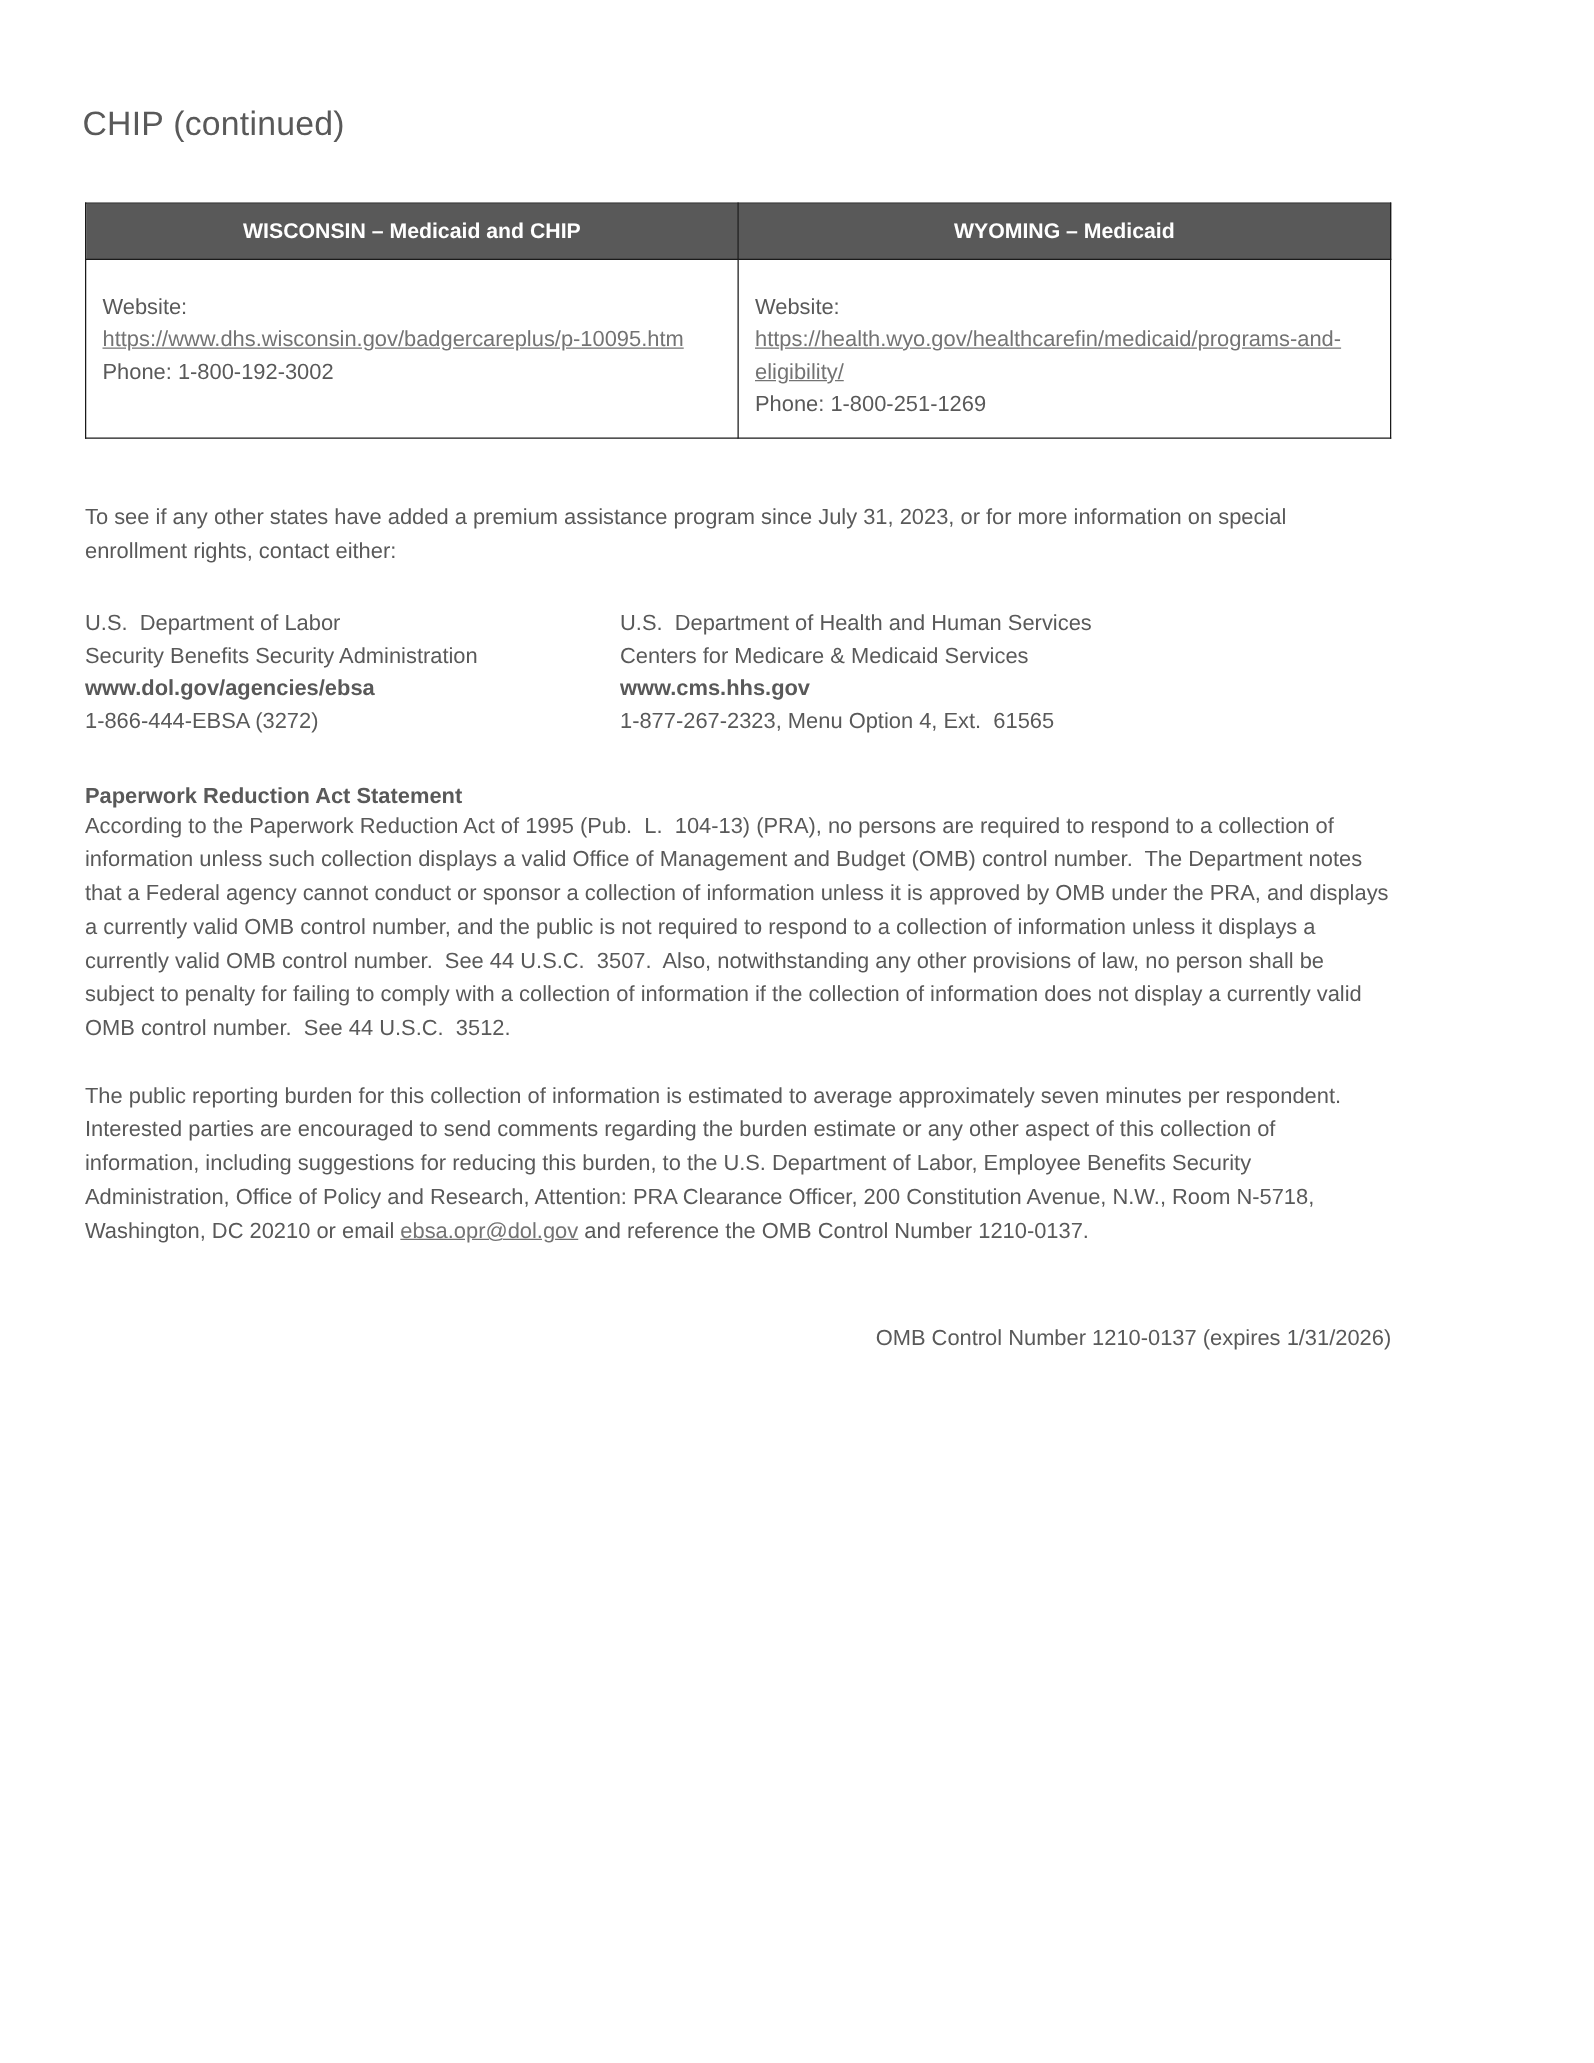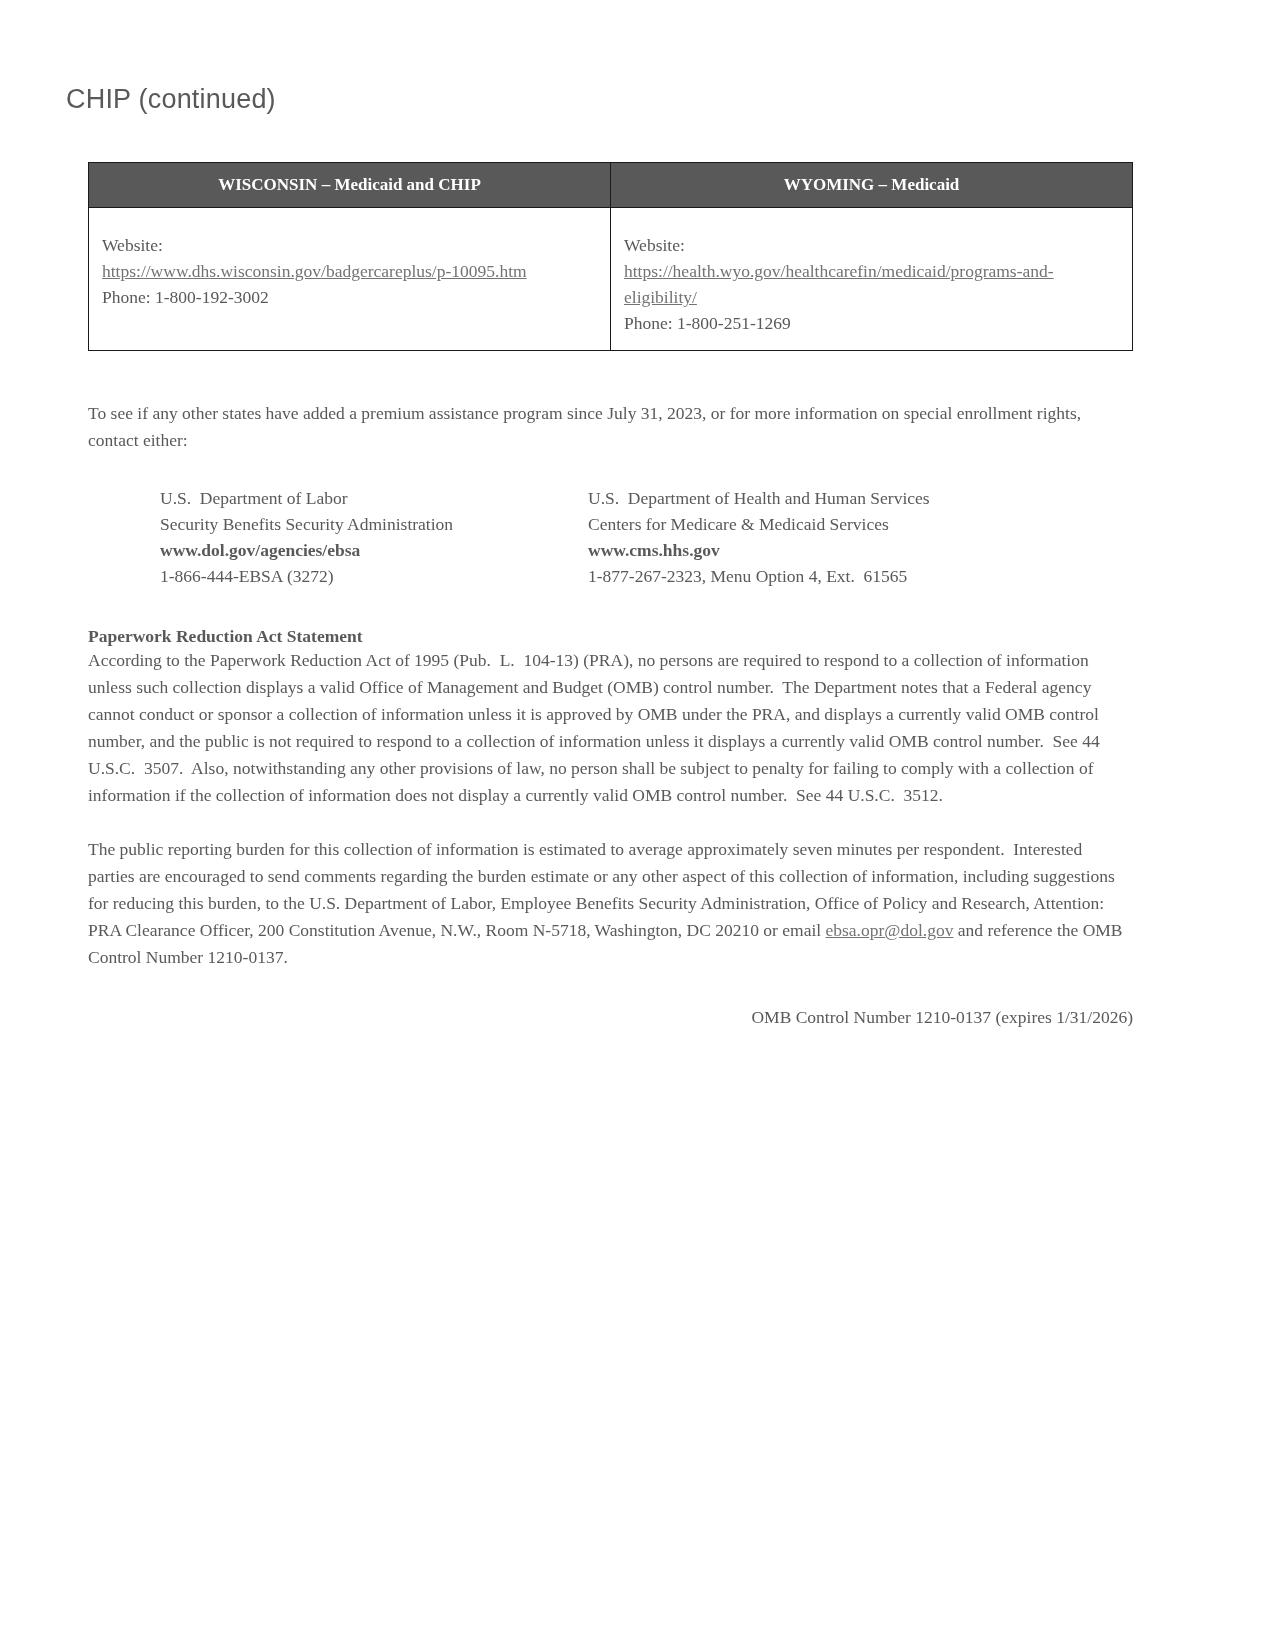--- a/index.html
+++ b/index.html
@@ -19,24 +19,23 @@
     position: absolute;
     left: 66px;
     top: 84px;
     font-size: 27px;
     font-weight: 400;
     color: #595959;
     letter-spacing: 0.2px;
   }
   .content {
     position: absolute;
-    left: 88px;
+    left: 68px;
     top: 162px;
     width: 1045px;
-    font-family: Liberation Serif, serif;
   }
   table.state-table {
     width: 100%;
     border-collapse: collapse;
     table-layout: fixed;
   }
   table.state-table th {
     background: #595959;
     color: #ffffff;
     font-size: 17px;
@@ -63,39 +62,38 @@
   p.body-text {
     font-size: 17.5px;
     line-height: 27px;
     white-space: pre-wrap;
     color: #595959;
   }
   .intro { margin-top: 49px; }
   .contacts {
     display: flex;
     margin-top: 31px;
-    margin-left: 72px;
   }
   .contact-col { width: 428px; }
   .contact-col .c-line {
     font-size: 17.5px;
     line-height: 26px;
     white-space: pre-wrap;
   }
   .contact-col .c-url { font-weight: 700; }
   .pra-heading {
     margin-top: 37px;
     font-size: 17.5px;
     font-weight: 700;
     color: #595959;
   }
   .pra-p1 { margin-top: 0px; }
   .pra-p2 { margin-top: 27px; }
   .omb-line {
-    margin-top: 36px;
+    margin-top: 62px;
     text-align: right;
     font-size: 17.5px;
     color: #595959;
     white-space: pre-wrap;
   }
   .page-number {
     position: absolute;
     left: 85px;
     width: 1045px;
     top: 1541px;

